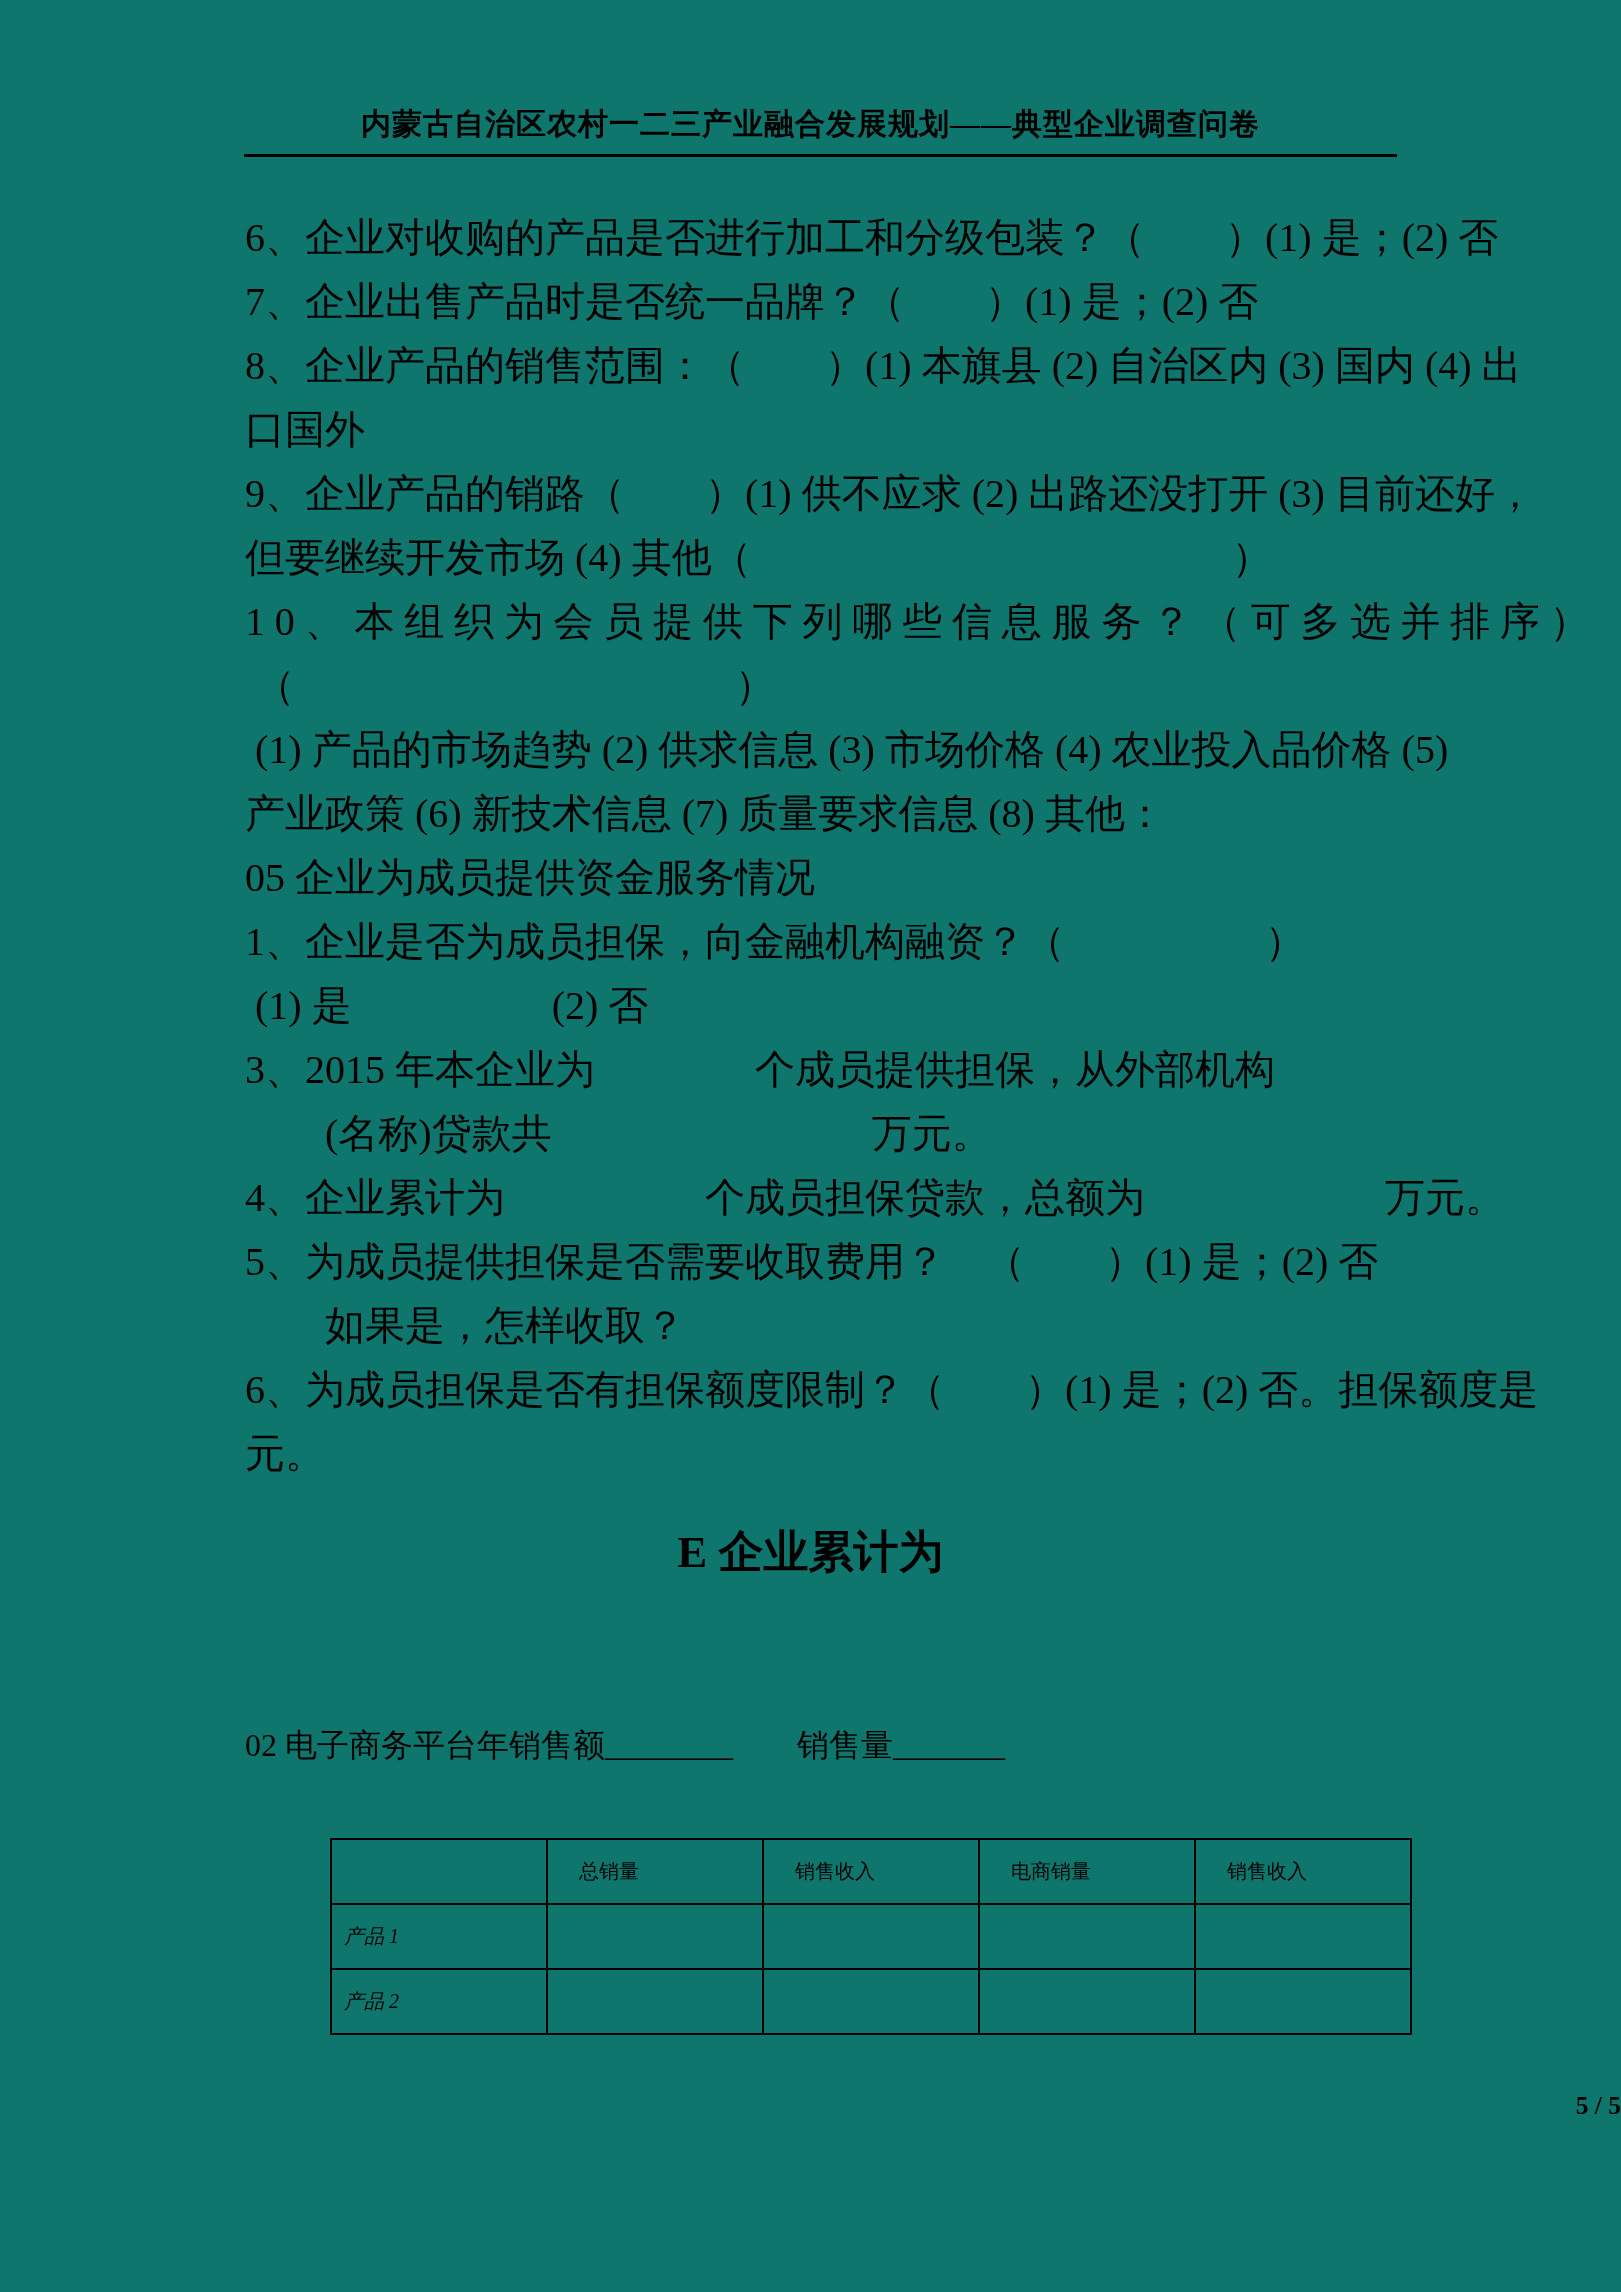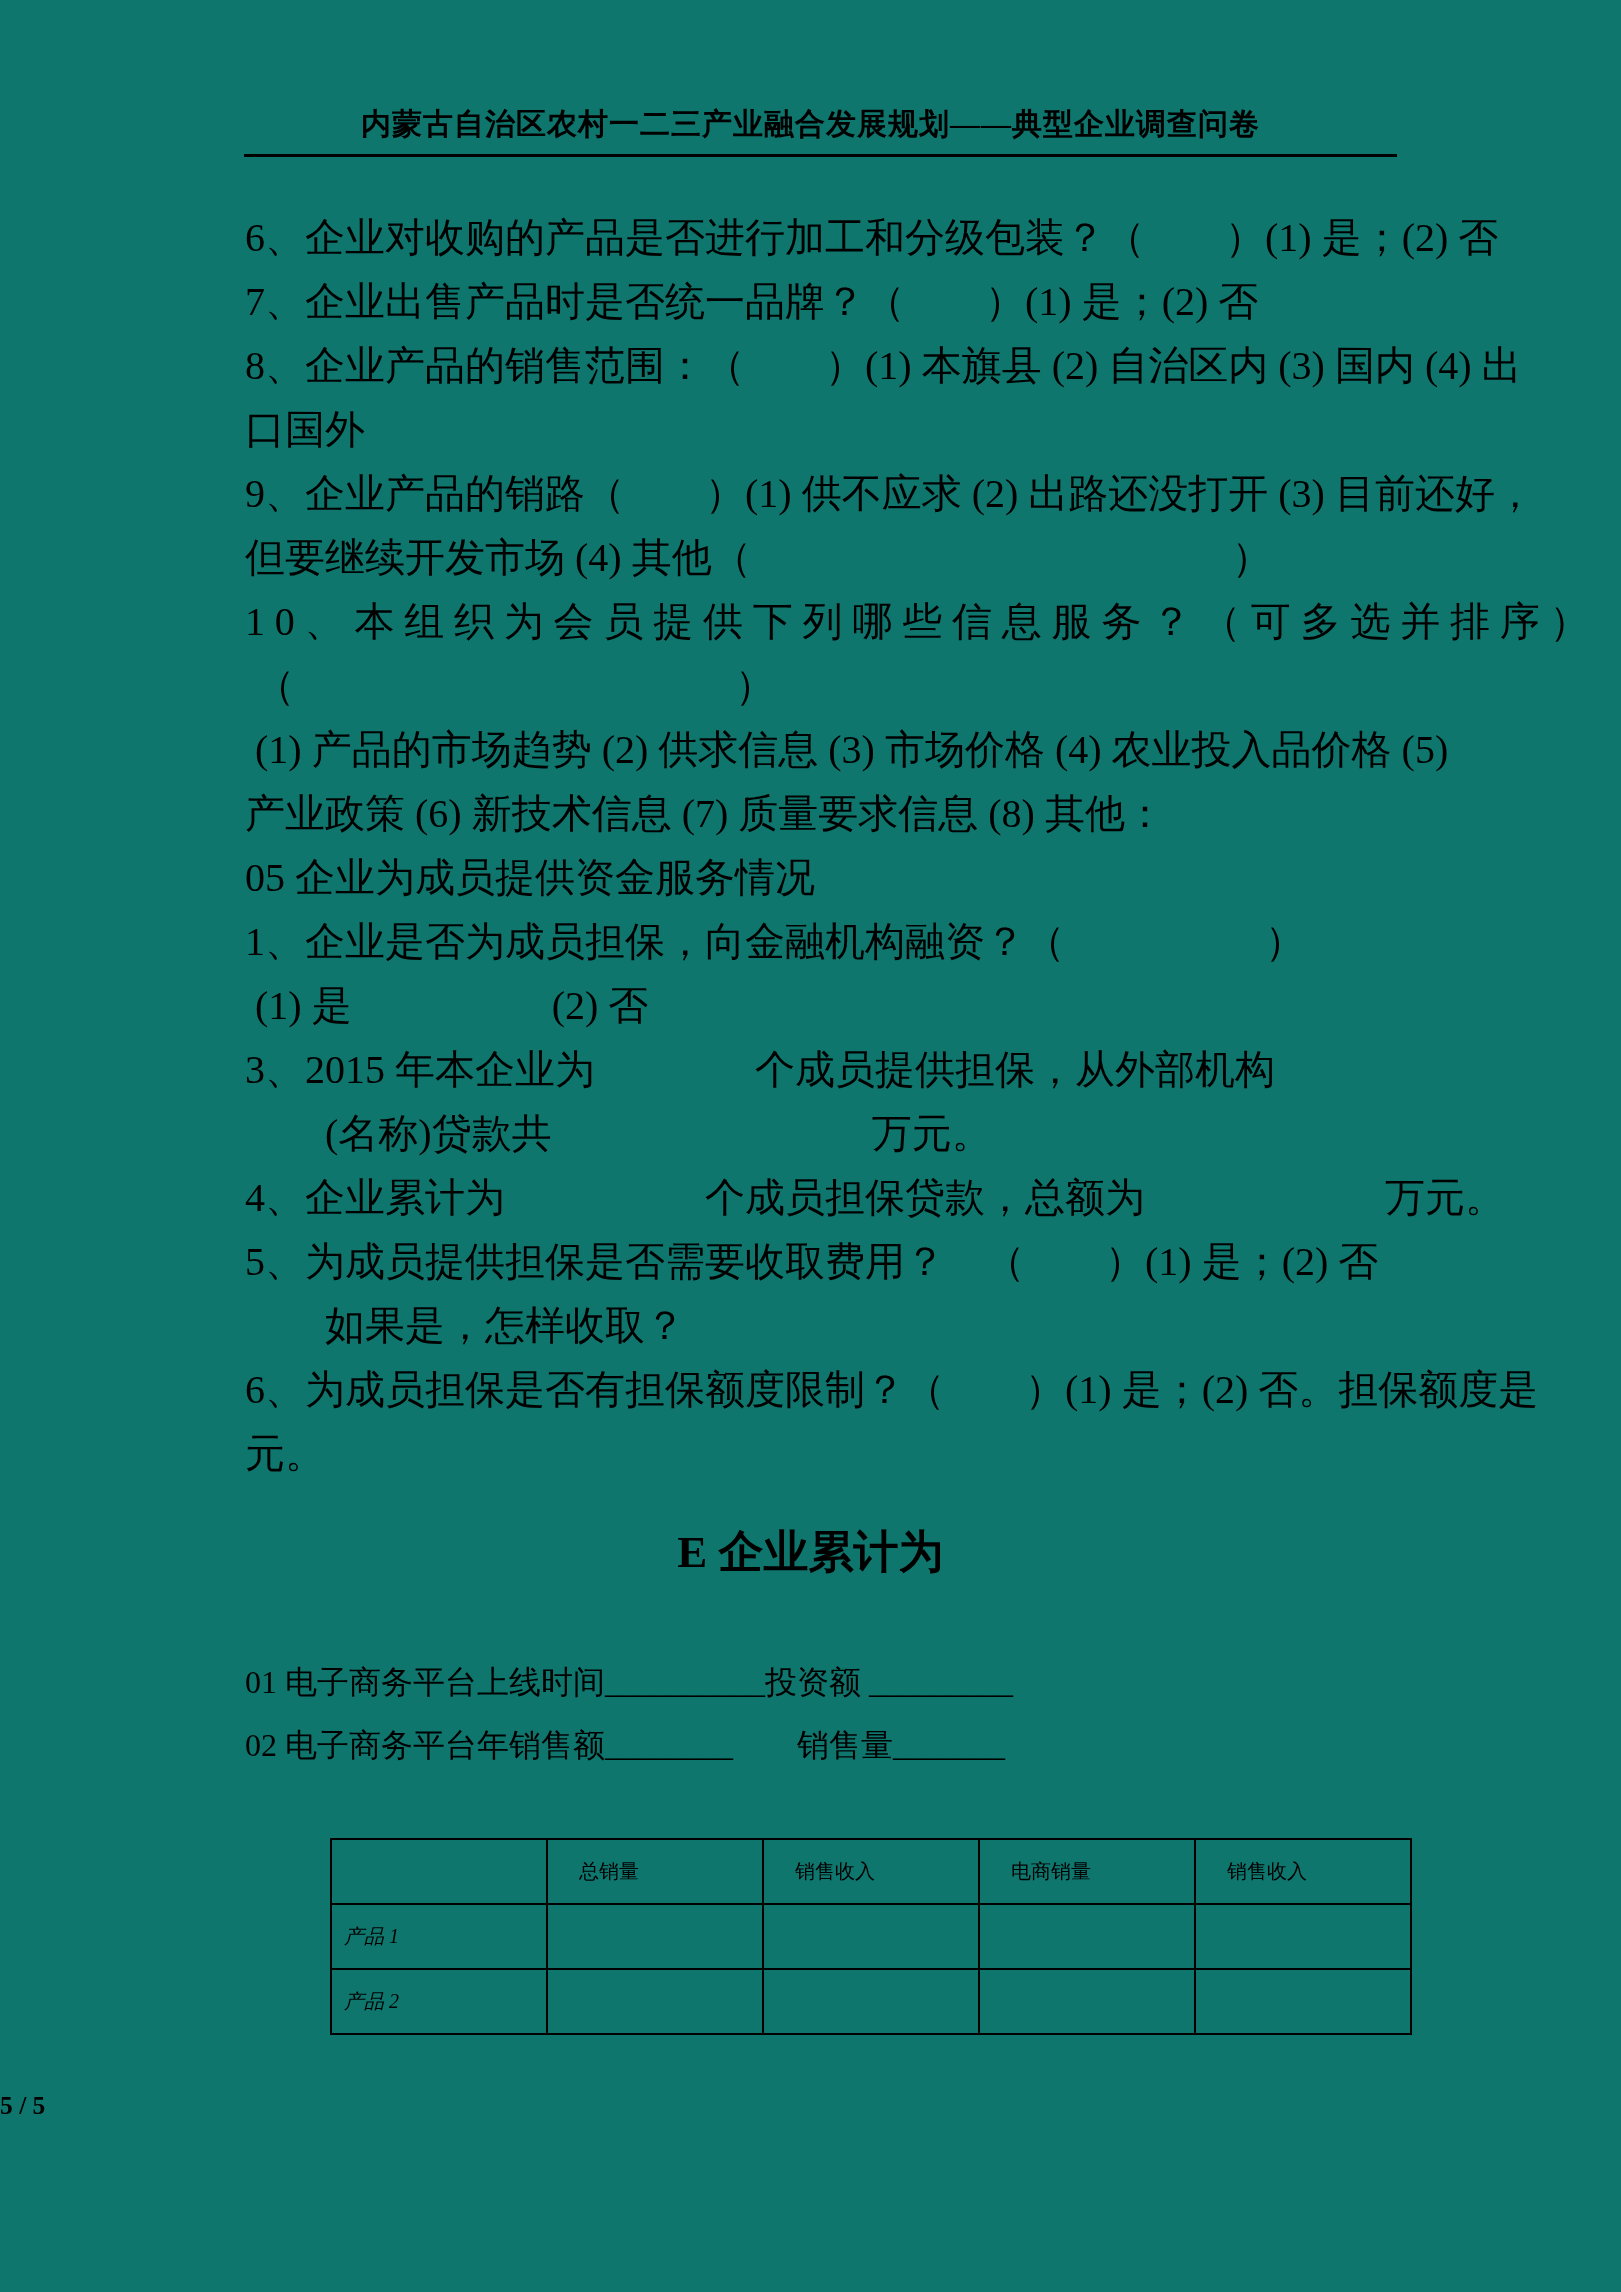--- a/index.html
+++ b/index.html
@@ -51,21 +51,21 @@
     border-left:2px solid #000;border-right:2px solid #000;
     border-top:2.9px solid #000;border-bottom:2.9px solid #000;
     font-size:20px;vertical-align:middle;
     padding:0 0 0 31px;box-sizing:border-box;white-space:pre;
   }
   .etable td.rowlabel{padding-left:12px;font-style:italic;}
   .etable td.blank{padding:0;}
   
   .footer{
     position:absolute;top:2091px;left:0;width:100%;
-    text-align:left;font-size:25.5px;font-weight:bold;white-space:pre;
+    text-align:right;font-size:25.5px;font-weight:bold;white-space:pre;
   }
 </style>
 </head>
 <body>
 
 <div class="page">
 
   <div class="hdr-title">内蒙古自治区农村一二三产业融合发展规划——典型企业调查问卷</div>
   <div class="hdr-rule"></div>
 
@@ -87,21 +87,20 @@
     <div class="bodyline">　　(名称)贷款共　　　　　　　　万元。</div>
     <div class="bodyline">4、企业累计为　　　　　个成员担保贷款，总额为　　　　　　万元。</div>
     <div class="bodyline">5、为成员提供担保是否需要收取费用？　（　　）(1) 是；(2) 否</div>
     <div class="bodyline">　　如果是，怎样收取？</div>
     <div class="bodyline">6、为成员担保是否有担保额度限制？（　　）(1) 是；(2) 否。担保额度是</div>
     <div class="bodyline">元。</div>
   </div>
 
   <div class="sec-e-heading">E 企业累计为</div>
 
-  <div class="eline l01">01 电子商务平台上线时间__________投资额 _________</div>
   <div class="eline l02">02 电子商务平台年销售额________　　销售量_______</div>
 
   <table class="etable">
     <tbody>
       <tr>
         <td class="blank"></td>
         <td>总销量</td>
         <td>销售收入</td>
         <td>电商销量</td>
         <td>销售收入</td>

